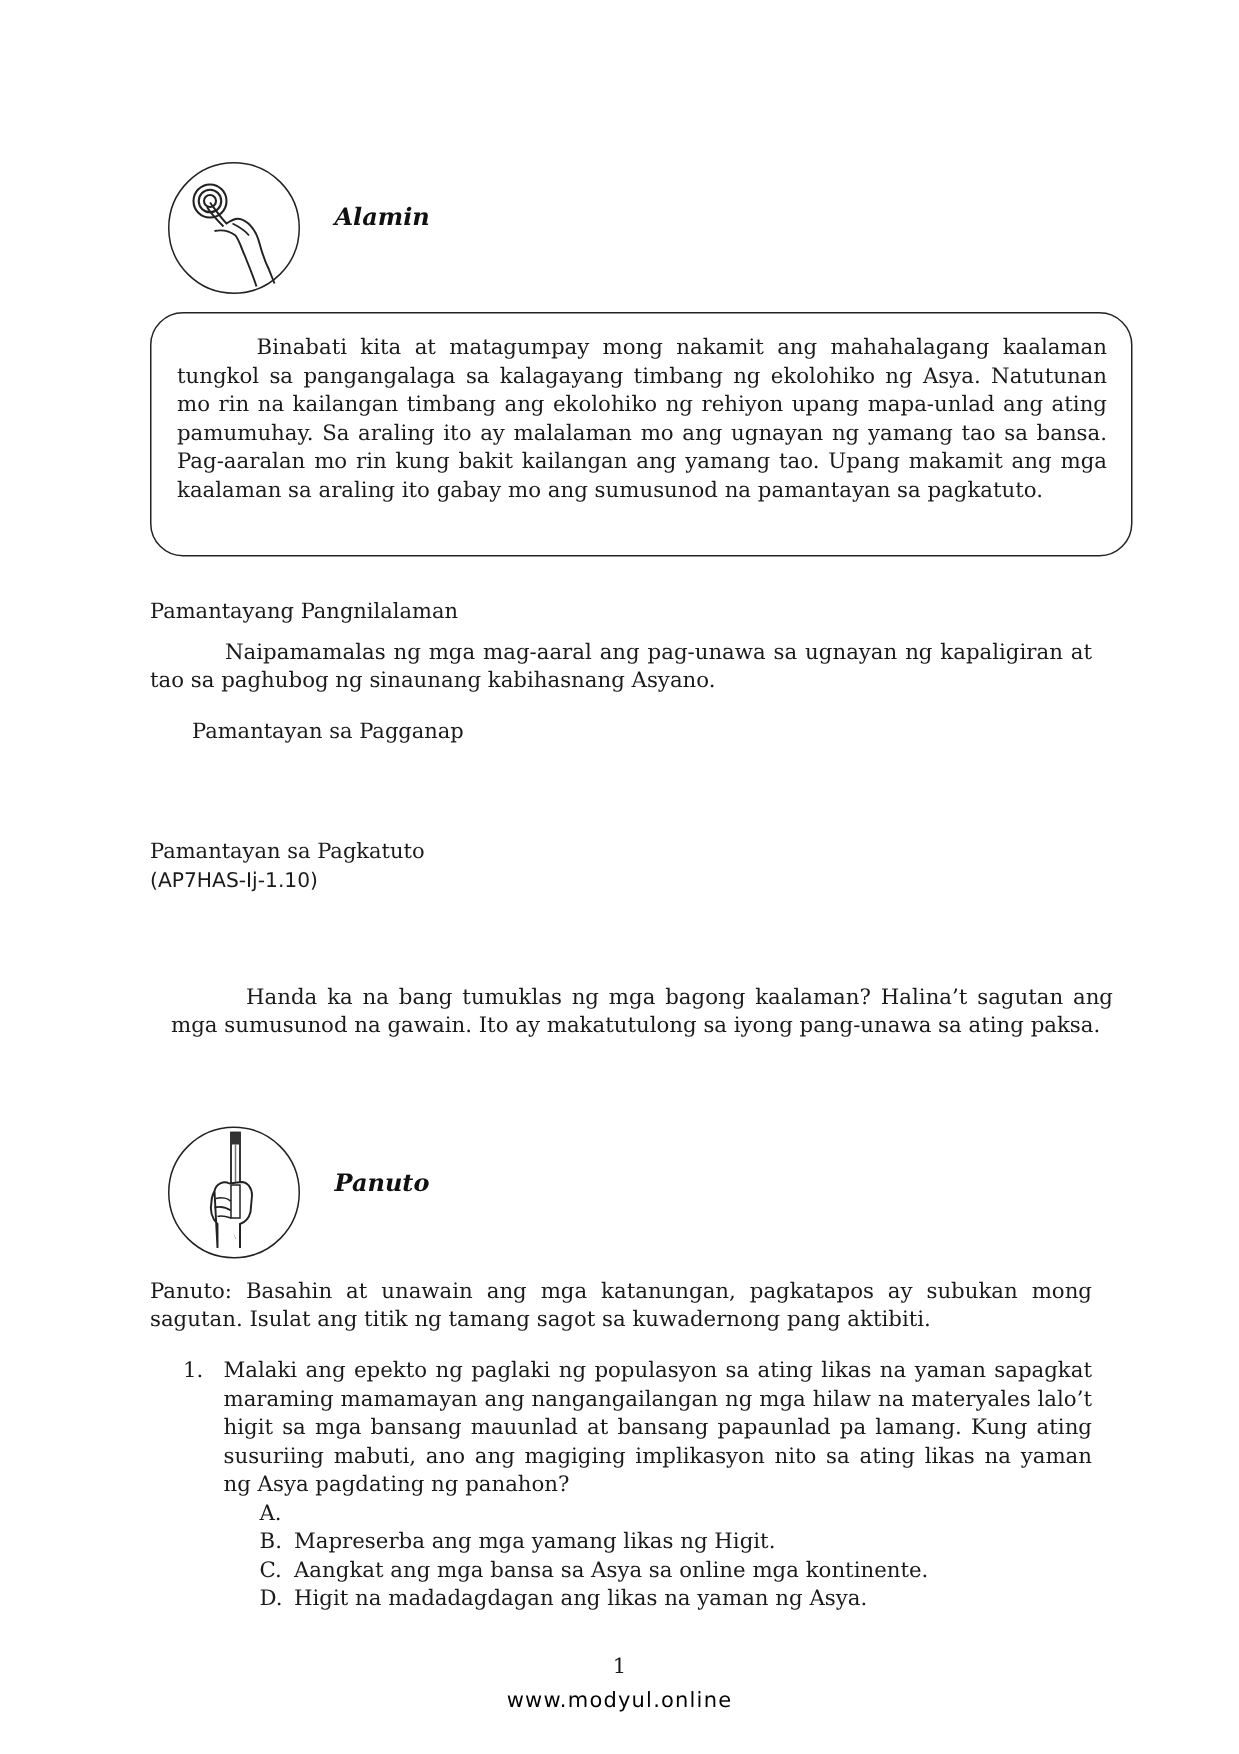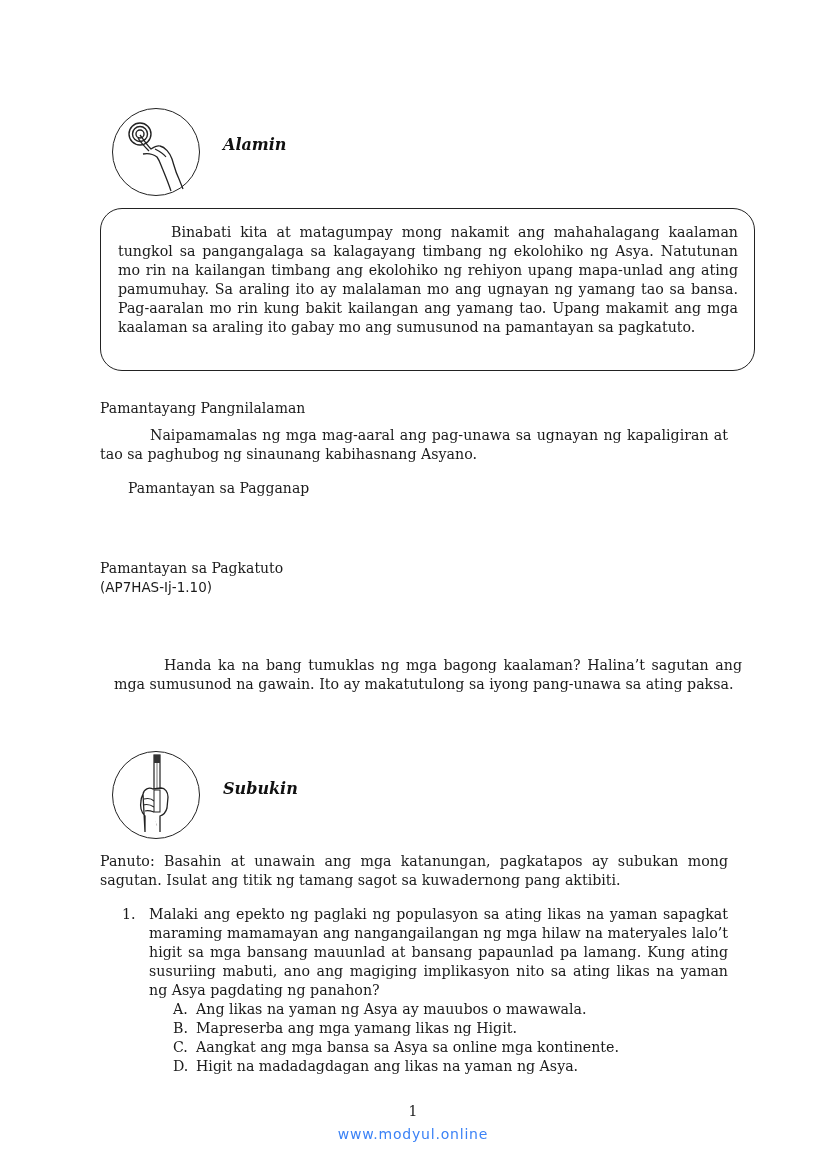--- a/index.html
+++ b/index.html
@@ -32,21 +32,21 @@
     }
     .question { left: 122px; top: 905px; width: 606px; }
     .q-num { position: absolute; left: 0; top: 0; font-size: 14.2px; line-height: 19px; }
     .q-text { position: absolute; left: 27px; top: 0; width: 579px; }
     .choices { position: absolute; left: 51px; top: 95px; width: 560px; }
     .choice { display: flex; font-size: 14.2px; line-height: 19px; }
     .choice-letter { width: 23px; flex: none; }
     .page-number { left: 0; width: 826px; top: 1103px; text-align: center; font-size: 14px; }
     .watermark {
       left: 0; width: 826px; top: 1126px; text-align: center; font-size: 14px;
-      font-family: "DejaVu Sans", sans-serif; color: #3b82f6; letter-spacing: 0.8px;
+      font-family: "DejaVu Sans", sans-serif; color: #000000; letter-spacing: 0.8px;
     }
   </style>
 </head>
 <body>
 
 <div class="abs icon-circle" style="left:112px; top:108px;">
   <svg width="86" height="86" viewBox="0 0 86 86">
     <circle cx="27" cy="25" r="11" fill="none" stroke="#222" stroke-width="1.4"></circle>
     <circle cx="27" cy="25" r="7.5" fill="none" stroke="#222" stroke-width="1.4"></circle>
     <circle cx="27" cy="25" r="4" fill="none" stroke="#222" stroke-width="1.4"></circle>
@@ -84,33 +84,32 @@
   <svg width="86" height="86" viewBox="0 0 86 86">
     <rect x="41" y="3" width="6" height="58" fill="#fff" stroke="#222" stroke-width="1.2"></rect>
     <rect x="41" y="3" width="6" height="8" fill="#333"></rect>
     <line x1="44" y1="11" x2="44" y2="58" stroke="#777" stroke-width="1"></line>
     <path d="M41 61 L44 72 L47 61 Z" fill="#fff" stroke="#222" stroke-width="1.1"></path>
     <path d="M30 42 C 31 37, 36 35, 40 37 L 48 36 C 52 36, 55 40, 55 45 L 54 56 C 53 60, 50 63, 47 64 L 47 80 M 32 80 L 32 64 C 28 60, 27 54, 28 49 C 28 46, 29 44, 30 42 Z" fill="#fff" stroke="#222" stroke-width="1.3"></path>
     <path d="M31 47 C 35 46, 39 47, 41 49 M 30 53 C 34 52, 38 53, 41 55 M 32 59 C 35 58, 38 59, 41 60" fill="none" stroke="#222" stroke-width="1.1"></path>
     <rect x="41" y="38" width="6" height="22" fill="#fff" stroke="#222" stroke-width="1"></rect>
   </svg>
 </div>
-<div class="abs section-title" style="left:223px; top:779px;">Subukin</div>
+<div class="abs section-title" style="left:223px; top:779px;">Panuto</div>
 
 <div class="abs" style="left:100px; top:852px; width:628px;">
   <p class="para">Panuto: Basahin at unawain ang mga katanungan, pagkatapos ay subukan mong sagutan. Isulat ang titik ng tamang sagot sa kuwadernong pang aktibiti.</p>
 </div>
 
 <div class="abs question">
   <span class="q-num">1.</span>
   <p class="para q-text">Malaki ang epekto ng paglaki ng populasyon sa ating likas na yaman sapagkat maraming mamamayan ang nangangailangan ng mga hilaw na materyales lalo’t higit sa mga bansang mauunlad at bansang papaunlad pa lamang. Kung ating susuriing mabuti, ano ang magiging implikasyon nito sa ating likas na yaman ng Asya pagdating ng panahon?</p>
   <div class="choices">
     <div class="choice">
       <span class="choice-letter">A.</span>
-      <span>Ang likas na yaman ng Asya ay mauubos o mawawala.</span>
     </div>
     <div class="choice">
       <span class="choice-letter">B.</span>
       <span>Mapreserba ang mga yamang likas ng Higit.</span>
     </div>
     <div class="choice">
       <span class="choice-letter">C.</span>
       <span>Aangkat ang mga bansa sa Asya sa online mga kontinente.</span>
     </div>
     <div class="choice">

